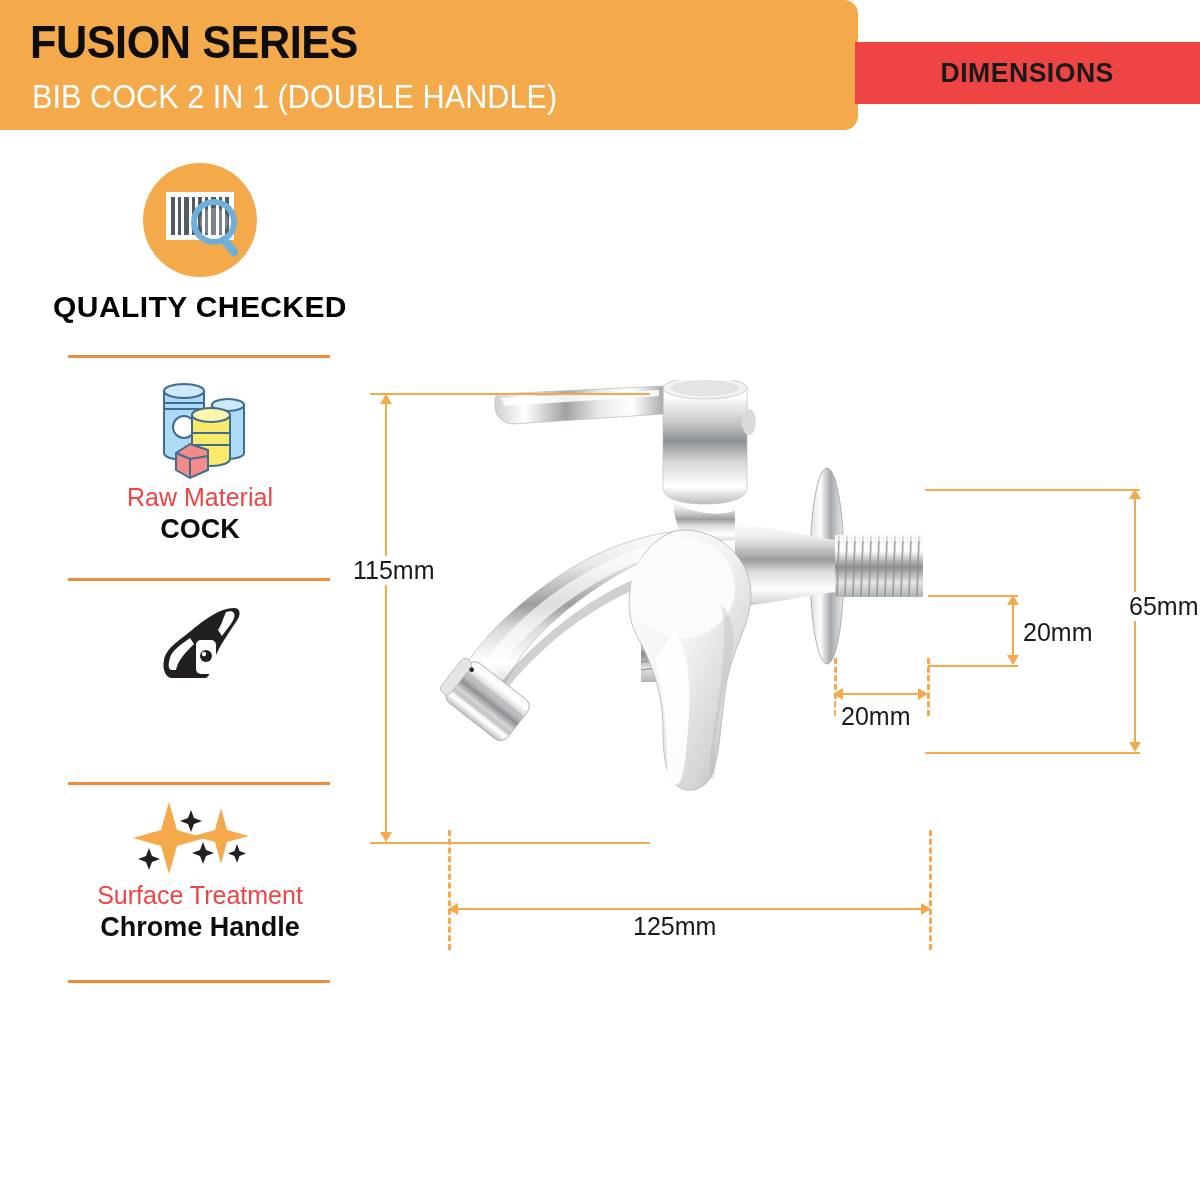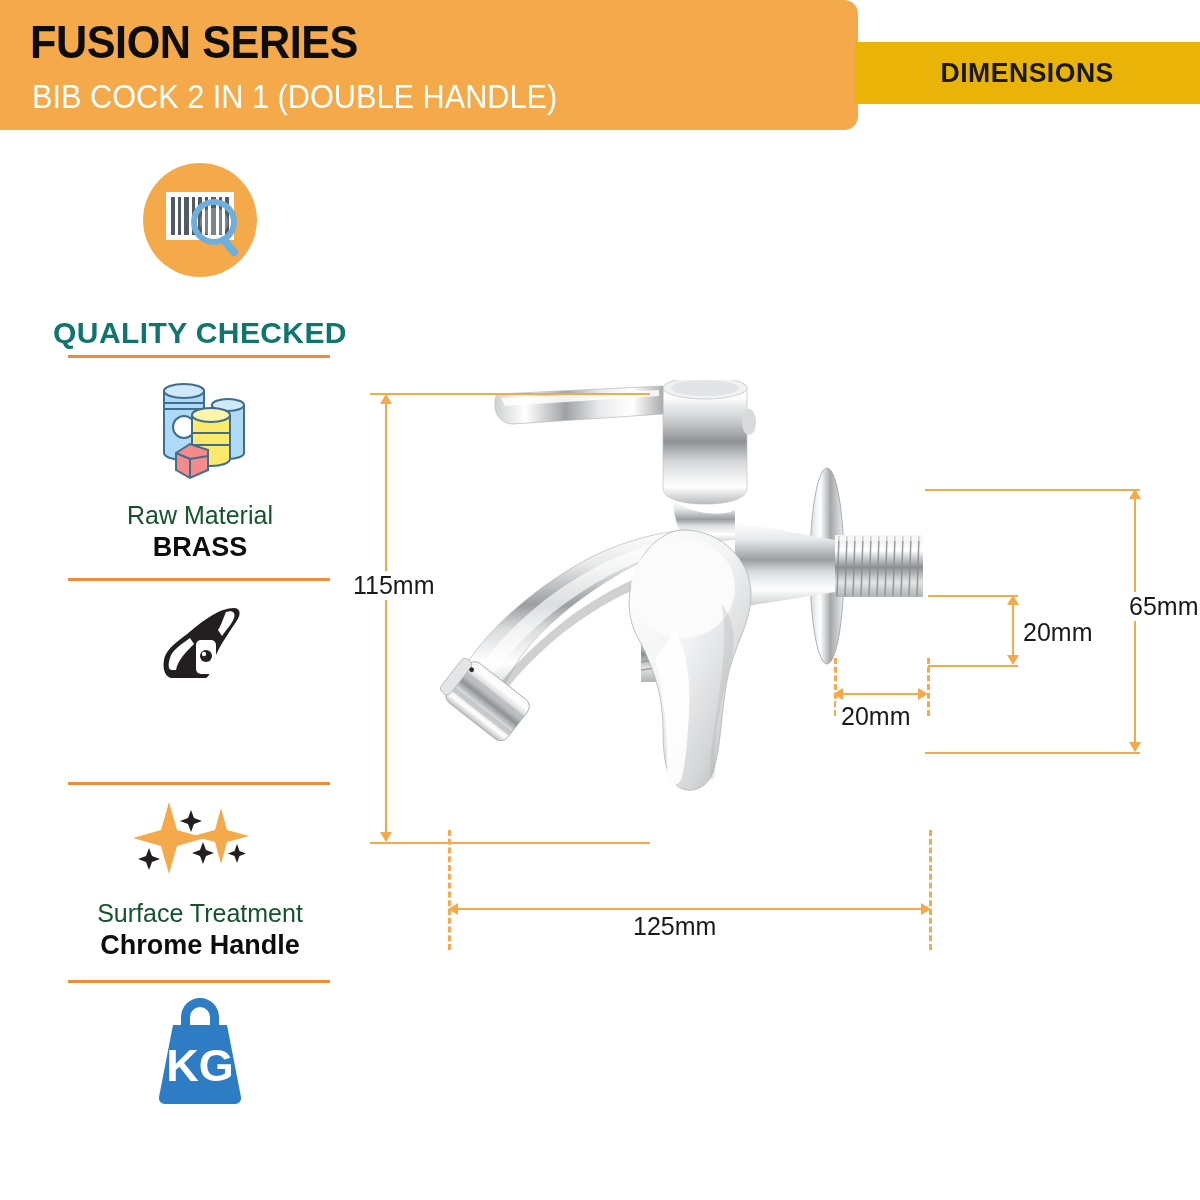--- a/index.html
+++ b/index.html
@@ -43,21 +43,21 @@
     color: #ffffff;
     letter-spacing: 0px;
     transform: scaleX(0.93);
     transform-origin: left center;
     white-space: nowrap;
   }
   #dimensions-bar {
     position: absolute;
     left: 855px; top: 42px;
     width: 345px; height: 62px;
-    background: #eab308;
+    background: #ef4444;
     display: flex;
     align-items: center;
     justify-content: center;
   }
   #dimensions-label {
     font-size: 28px;
     font-weight: bold;
     color: #1a1a1a;
     letter-spacing: 0.5px;
     transform: scaleX(0.95);
@@ -75,45 +75,45 @@
     width: 400px;
     text-align: center;
   }
   .spec-icon-wrap {
     display: flex;
     align-items: center;
     justify-content: center;
   }
   .spec-caption {
     font-size: 25px;
-    color: #14532d;
+    color: #ef4444;
     line-height: 1.25;
-    margin-top: 20px;
+    margin-top: 2px;
   }
   .spec-value {
     font-size: 27px;
     font-weight: bold;
     color: #0d0d0d;
     line-height: 1.25;
   }
   .divider {
     position: absolute;
     left: 68px;
     width: 262px;
     height: 3px;
     background: #F08B3A;
   }
   #quality-title {
     position: absolute;
-    left: 0; top: 166px;
+    left: 0; top: 140px;
     width: 400px;
     text-align: center;
     font-size: 30px;
     font-weight: bold;
-    color: #0f766e;
+    color: #000000;
     letter-spacing: 0.4px;
   }
 
   
   #diagram {
     position: absolute;
     left: 340px; top: 140px;
     width: 860px; height: 1060px;
   }
   .dim-line {
@@ -222,21 +222,21 @@
           <line x1="52" y1="58" x2="90" y2="58"></line>
           <line x1="52" y1="70" x2="90" y2="70"></line>
 
           <path d="M36 78 l14 -9 l18 6 l0 20 l-18 8 l-14 -8 z" fill="#F58A8A"></path>
           <path d="M36 78 l14 6 l18 -3"></path>
           <path d="M50 84 l0 19"></path>
         </g>
       </svg>
     </div>
     <div class="spec-caption">Raw Material</div>
-    <div class="spec-value">BRASS</div>
+    <div class="spec-value">COCK</div>
   </div>
 
   <div class="divider" style="top:428px;"></div>
 
   <div class="spec-block" style="top:448px;">
     <div class="spec-icon-wrap">
       <svg width="120" height="95" viewBox="0 0 120 95">
         <path d="M24 62 C26 50 40 42 52 32 C64 22 80 10 94 10 C100 10 102 16 96 24 C88 36 78 50 74 62 C72 70 70 78 66 80 L32 80 C26 80 22 72 24 62 Z" fill="#231F20"></path>
         <path d="M30 60 C32 52 42 46 50 40 L54 46 C46 54 38 62 36 72 L32 72 C28 72 28 66 30 60 Z" fill="#ffffff"></path>
         <rect x="56" y="42" width="20" height="34" rx="5" fill="#ffffff"></rect>
@@ -260,27 +260,20 @@
         <path d="M112 46 L114.5 53 L121 55.5 L114.5 58 L112 65 L109.5 58 L103 55.5 L109.5 53 Z" fill="#231F20"></path>
       </svg>
     </div>
     <div class="spec-caption">Surface Treatment</div>
     <div class="spec-value">Chrome Handle</div>
   </div>
 
   <div class="divider" style="top:830px;"></div>
 
   <div class="spec-block" style="top:845px;">
-    <div class="spec-icon-wrap">
-      <svg width="110" height="115" viewBox="0 0 110 115">
-        <path d="M36 22 a19 19 0 0 1 38 0 v8 h-9 v-8 a10 10 0 0 0 -20 0 v8 h-9 z" fill="#2E7CC4"></path>
-        <path d="M28 30 h54 l14 72 a6 6 0 0 1 -6 7 h-70 a6 6 0 0 1 -6 -7 z" fill="#2E7CC4"></path>
-        <text x="55" y="86" font-family="Liberation Sans, sans-serif" font-size="45" font-weight="bold" fill="#ffffff" text-anchor="middle">KG</text>
-      </svg>
-    </div>
   </div>
 
 </div>
 
 <div id="diagram">
 
   <svg id="faucet-svg" width="620" height="480" viewBox="0 0 620 480">
     <defs>
       <linearGradient id="chromeV" x1="0" y1="0" x2="0" y2="1">
         <stop offset="0%" stop-color="#f7f7f7"></stop>
@@ -415,21 +408,21 @@
              C240 410 232 404 232 384 C232 348 228 306 220 280 Z" fill="#ffffff" opacity="0.9"></path>
     <path d="M286 224 C300 238 302 262 294 290 C288 312 282 340 280 366
              C278 384 284 396 276 400 C272 384 280 346 284 316 C288 284 292 250 286 224 Z" fill="#a9acae" opacity="0.28"></path>
   </svg>
 
   <div class="dim-line h" style="left:30px; top:253px; width:280px;"></div>
   <div class="dim-line h" style="left:30px; top:702px; width:280px;"></div>
   <div class="dim-line v" style="left:45px; top:258px; height:441px;"></div>
   <div class="arrow arrow-up" style="left:40px; top:254px;"></div>
   <div class="arrow arrow-down" style="left:40px; top:692px;"></div>
-  <div class="dim-text" style="left:8px; top:416px;margin-top:15px;">115mm</div>
+  <div class="dim-text" style="left:8px; top:416px;">115mm</div>
 
   <div class="dim-dash-v" style="left:108px; top:690px; height:120px;"></div>
   <div class="dim-dash-v" style="left:589px; top:690px; height:120px;"></div>
   <div class="dim-line h" style="left:116px; top:768px; width:468px;"></div>
   <div class="arrow arrow-left" style="left:108px; top:763px;"></div>
   <div class="arrow arrow-right" style="left:581px; top:763px;"></div>
   <div class="dim-text" style="left:288px; top:756px;margin-top:16px;">125mm</div>
 
   <div class="dim-line h" style="left:585px; top:349px; width:215px;"></div>
   <div class="dim-line h" style="left:585px; top:612px; width:215px;"></div>

